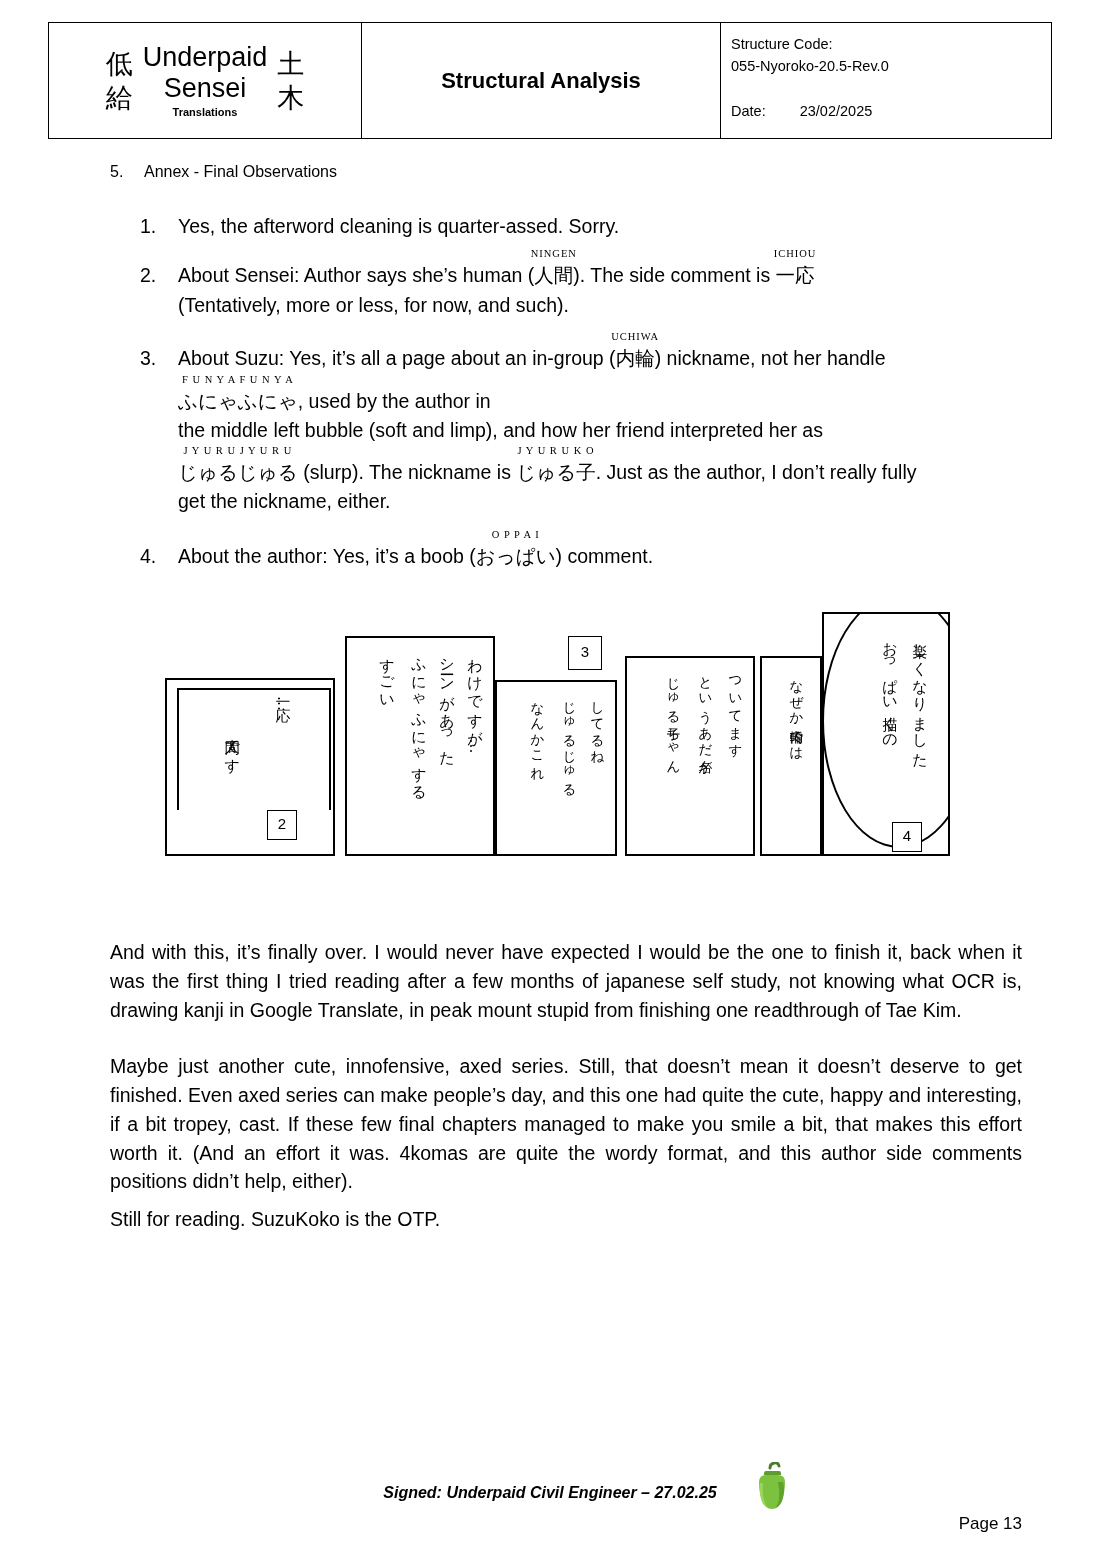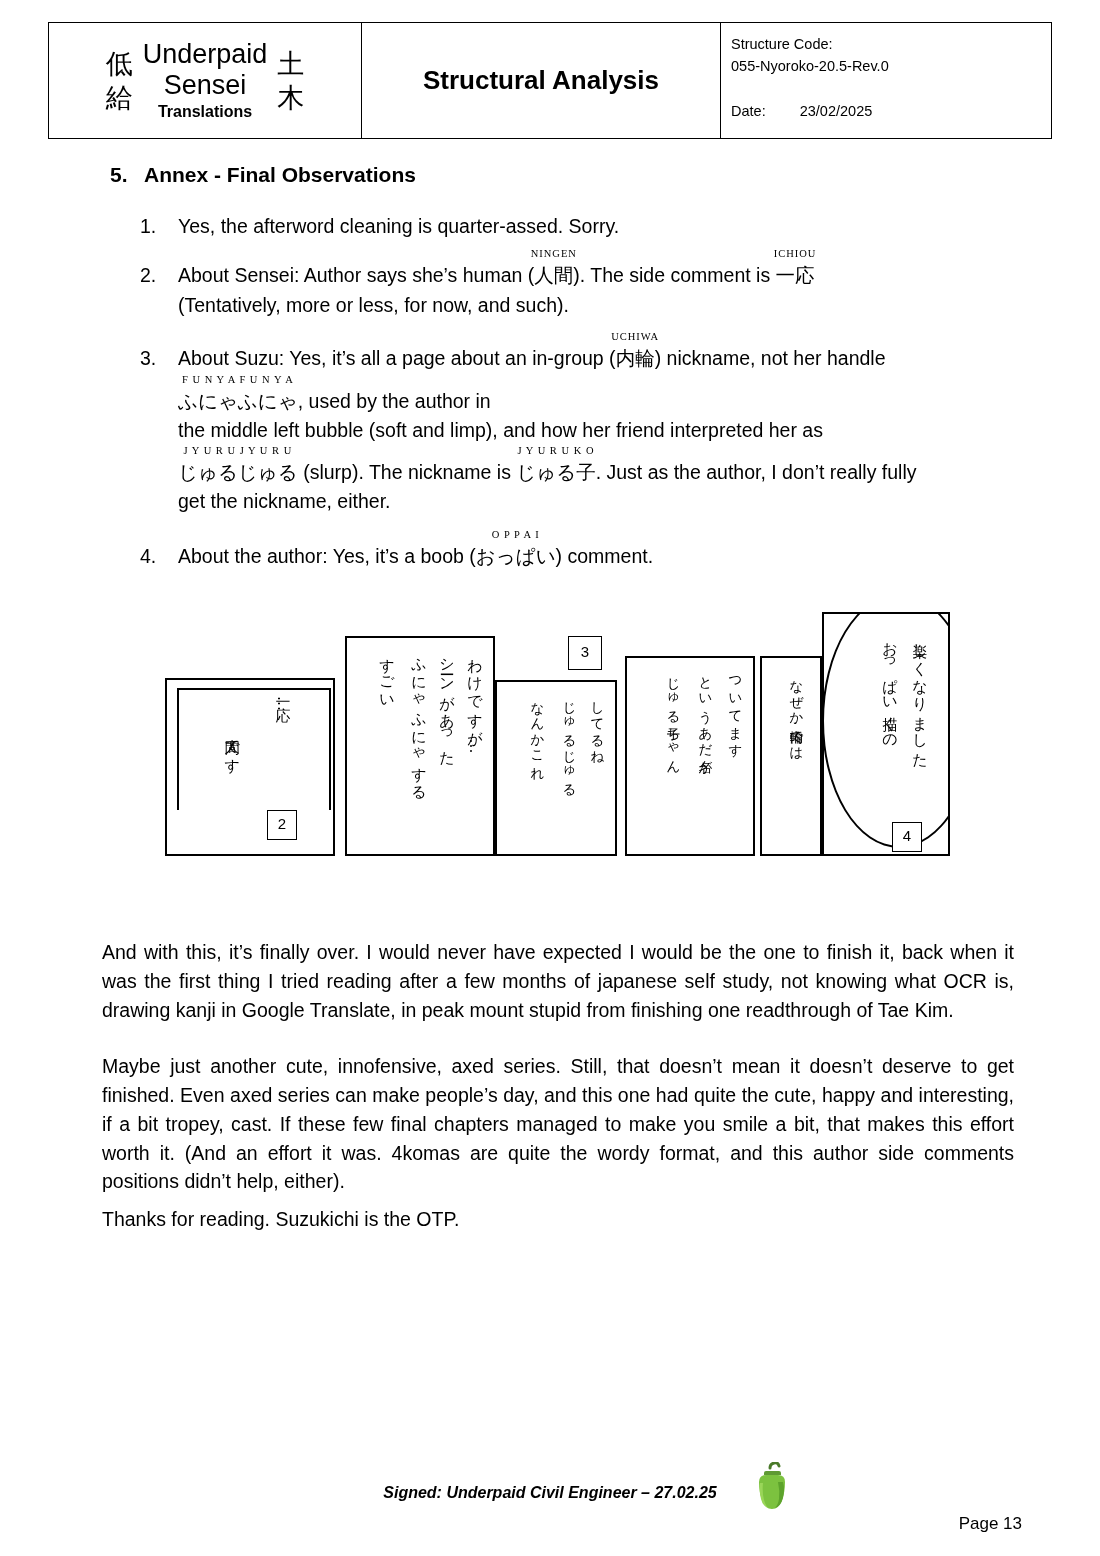--- a/index.html
+++ b/index.html
@@ -54,53 +54,53 @@
   }
   .logo-mid {
     text-align: center;
     line-height: 1.15;
   }
   .logo-mid .l1 {
     font-size: 27px;
     font-weight: 400;
   }
   .logo-mid .l2 {
-    font-size: 16px;
+    font-size: 11px;
     font-weight: bold;
     margin-top: 2px;
   }
   .hdr-title {
     flex: 1;
     border-right: 1px solid #000;
     box-sizing: border-box;
     display: flex;
     align-items: center;
     justify-content: center;
-    font-size: 26px;
+    font-size: 22px;
     font-weight: bold;
   }
   .hdr-meta {
     width: 330px;
     box-sizing: border-box;
     padding: 10px 0 0 10px;
     font-size: 14.5px;
     line-height: 1.55;
   }
   .hdr-meta .date-row {
     margin-top: 22px;
   }
   .hdr-meta .date-val {
     margin-left: 30px;
   }
 
   
   .sec-head {
     position: absolute;
-    font-size: 21px;
-    font-weight: bold;
+    font-size: 16px;
+    font-weight: normal;
   }
   .sec-head .num {
     display: inline-block;
     width: 34px;
   }
 
   .olist {
     position: absolute;
     left: 140px;
     width: 880px;
@@ -172,21 +172,21 @@
     font-size: 15px;
     text-align: center;
     line-height: 26px;
     width: 28px;
     height: 28px;
   }
 
   
   .para {
     position: absolute;
-    left: 102px;
+    left: 110px;
     width: 912px;
     font-size: 19.5px;
     line-height: 1.48;
     text-align: justify;
   }
 
   
   .signed {
     position: absolute;
     left: 0;
@@ -319,21 +319,21 @@
       <div class="vtext" style="position:absolute; right:18px; top:18px; height:200px; z-index:2;">楽しくなりました</div>
       <div class="vtext" style="position:absolute; right:48px; top:18px; height:200px; z-index:2;">おっぱい描くの</div>
       <div class="marknum" style="left:68px; top:208px; z-index:3;">4</div>
     </div>
 
   </div>
 
 
   <div class="para" style="top:938px;">And with this, it’s finally over. I would never have expected I would be the one to finish it, back when it was the first thing I tried reading after a few months of japanese self study, not knowing what OCR is, drawing kanji in Google Translate, in peak mount stupid from finishing one readthrough of Tae Kim.</div>
   <div class="para" style="top:1052px;">Maybe just another cute, innofensive, axed series. Still, that doesn’t mean it doesn’t deserve to get finished. Even axed series can make people’s day, and this one had quite the cute, happy and interesting, if a bit tropey, cast. If these few final chapters managed to make you smile a bit, that makes this effort worth it. (And an effort it was. 4komas are quite the wordy format, and this author side comments positions didn’t help, either).</div>
-  <div class="para" style="top:1205px;">Thanks for reading. Suzukichi is the OTP.</div>
+  <div class="para" style="top:1205px;">Still for reading. SuzuKoko is the OTP.</div>
 
   <div class="signed">Signed: Underpaid Civil Engineer – 27.02.25</div>
 
   <svg class="pepper" viewBox="0 0 40 52">
     <path d="M18 6 q0 -4 4 -5 q4 -1 5 3" fill="none" stroke="#4a7a2a" stroke-width="3" stroke-linecap="round"></path>
     <path d="M14 9 h13 q2 0 2 2 v2 h-17 v-2 q0 -2 2 -2z" fill="#5f9a33"></path>
     <path d="M7 20 q0 -7 7 -7 h12 q7 0 7 7 q0 10 -3 18 q-3 9 -10 9 q-7 0 -10 -9 q-3 -8 -3 -18z" fill="#7cc23f"></path>
     <path d="M11 21 q-1 9 1 17 q2 7 5 8 q-6 -1 -8 -9 q-2 -8 -1 -16z" fill="#9ad659"></path>
     <path d="M26 20 q2 9 1 17 q-1 6 -4 9 q6 -2 8 -10 q2 -9 0 -16z" fill="#5da32c"></path>
   </svg>

